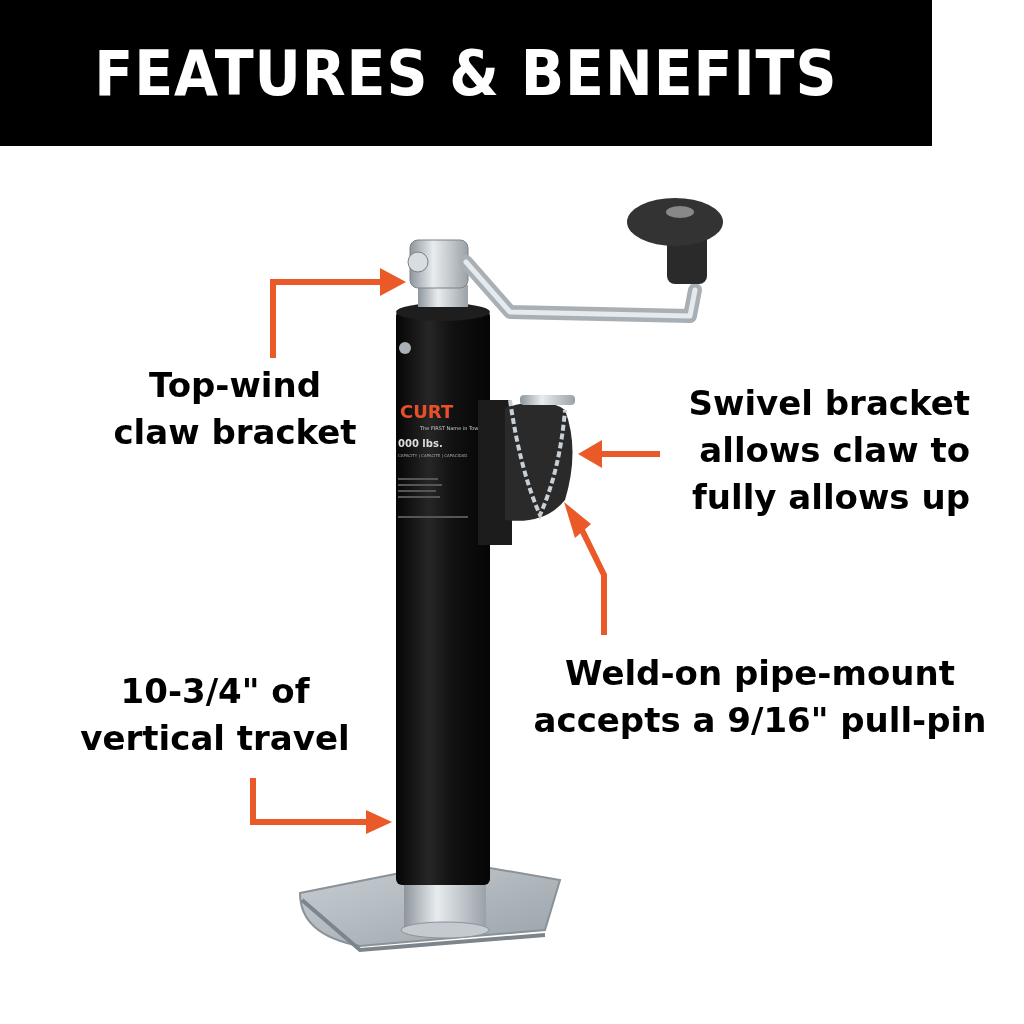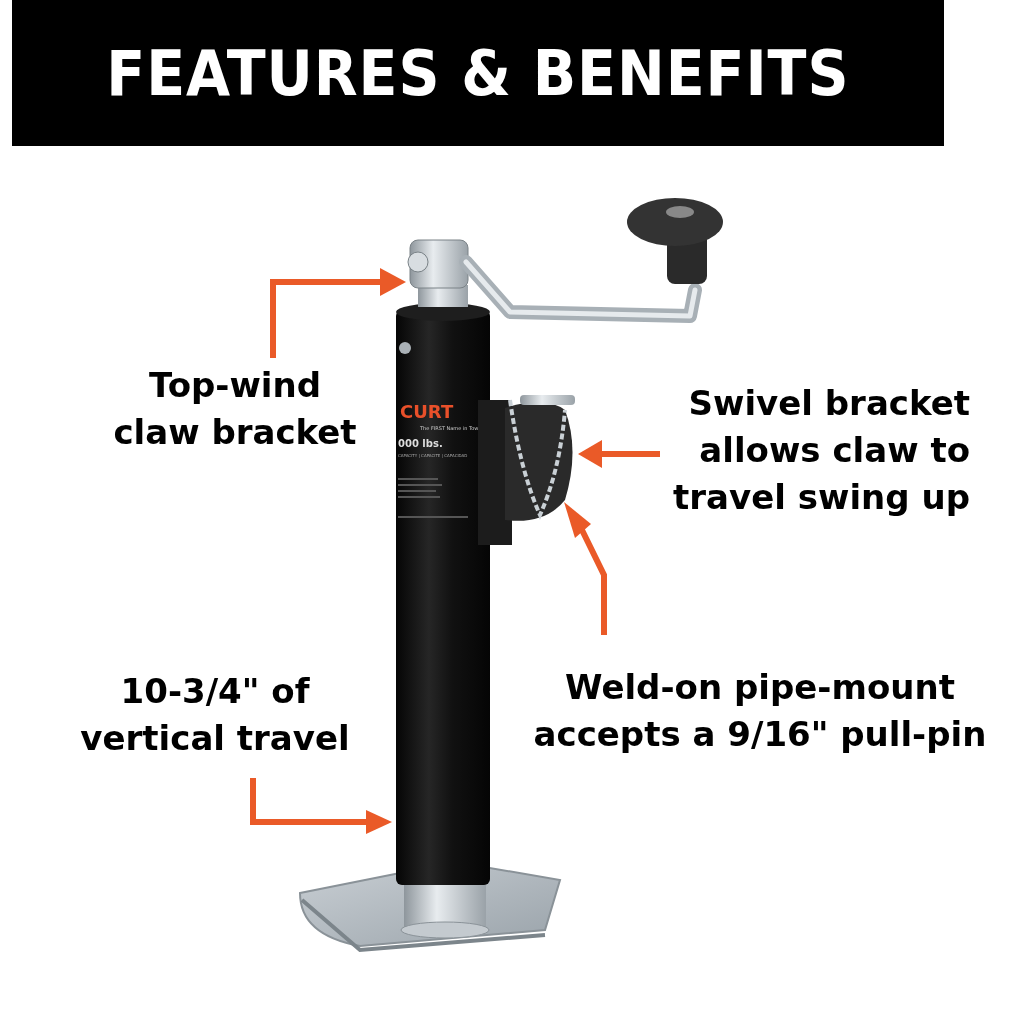--- a/index.html
+++ b/index.html
@@ -1,17 +1,17 @@
 <!DOCTYPE html>
 <html><head>
 <meta charset="utf-8">
 <style>
   html, body { margin: 0; padding: 0; }
   body { width: 1024px; height: 1024px; background: #ffffff; position: relative; overflow: hidden; font-family: "DejaVu Sans", sans-serif; }
-  .banner { position: absolute; left: 0; top: 0; width: 932px; height: 146px; background: #000; display: flex; align-items: center; justify-content: center; margin-left: 12px; }
+  .banner { position: absolute; left: 0; top: 0; width: 932px; height: 146px; background: #000; display: flex; align-items: center; justify-content: center; }
   .banner h1 { margin: 0; color: #fff; font-family: "DejaVu Sans", sans-serif; font-weight: bold; font-size: 62px; letter-spacing: 1px; transform: scaleX(0.92); }
   .label { position: absolute; color: #000000; font-weight: bold; font-size: 34px; line-height: 47px; text-align: center; font-family: "DejaVu Sans", sans-serif; }
   .label span { display: block; white-space: nowrap; }
   svg.art { position: absolute; left: 0; top: 0; }
 </style>
 </head>
 <body>
 
 <div class="banner">
   <h1>FEATURES &amp; BENEFITS</h1>
@@ -93,24 +93,24 @@
 </svg>
 
 <div class="label" style="left:100px; top:362px; width:270px;">
   <span>Top-wind</span>
   <span>claw bracket</span>
 </div>
 
 <div class="label" style="left:650px; top:380px; width:320px;text-align:right;">
   <span>Swivel bracket</span>
   <span>allows claw to</span>
-  <span>travel swing up</span>
+  <span>fully allows up</span>
 </div>
 
 <div class="label" style="left:70px; top:668px; width:290px;">
   <span>10-3/4" of</span>
   <span>vertical travel</span>
 </div>
 
-<div class="label" style="left:520px; top:664px; width:480px;">
+<div class="label" style="left:520px; top:650px; width:480px;">
   <span>Weld-on pipe-mount</span>
   <span>accepts a 9/16" pull-pin</span>
 </div>
 
 </body></html>

